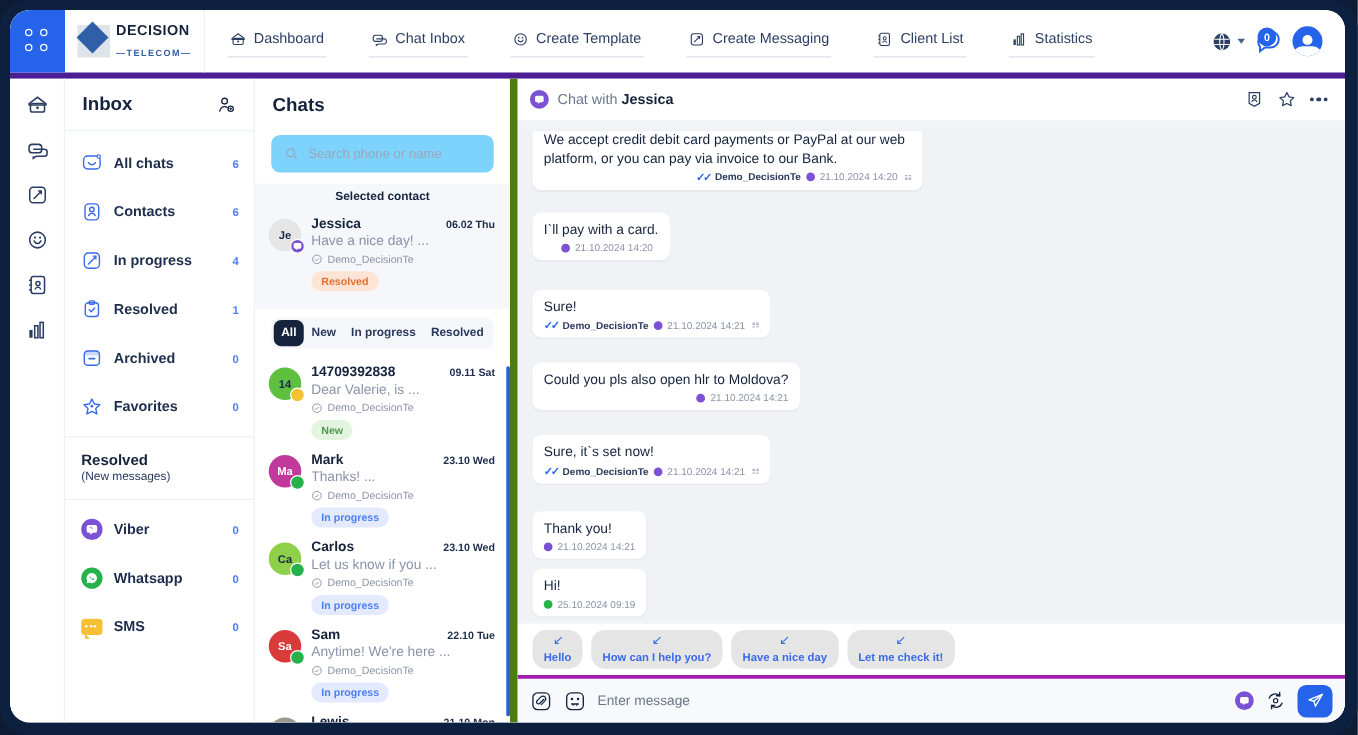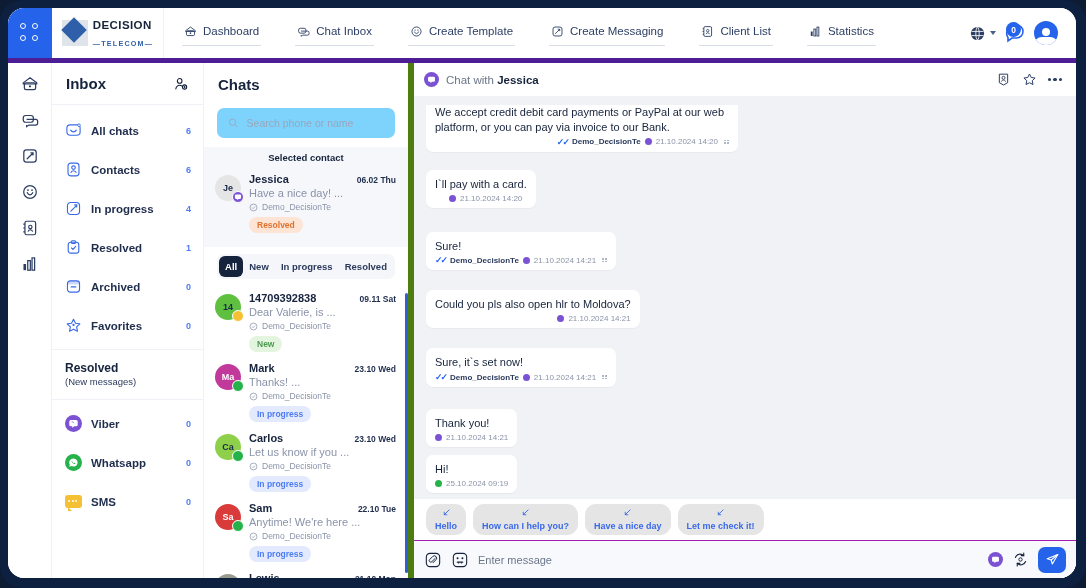--- a/index.html
+++ b/index.html
@@ -260,21 +260,21 @@
 
   .quick { display: flex; align-items: center; gap: 7px; padding: 5px 12px; background: #fff; border-top: 1px solid #eef1f6; }
   .qchip {
     display: flex; align-items: center; gap: 4px;
     background: #e5e5e5; color: #3a6ae8;
     font-size: 9px; font-weight: 600;
     border-radius: 11px; padding: 4px 9px; cursor: pointer; white-space: nowrap; flex-direction: column;
   }
   .composer {
     height: 38px; flex: 0 0 38px;
-    background: #f7f9fc; border-top: 1px solid #a21caf;
+    background: #f7f9fc; border-top: 3px solid #a21caf;
     display: flex; align-items: center; gap: 9px; padding: 0 10px;
   }
   .composer .ph { flex: 1 1 auto; font-size: 11px; color: #6b7689; }
   .send-btn {
     width: 28px; height: 26px; border-radius: 7px; background: #2563eb;
     display: flex; align-items: center; justify-content: center; cursor: pointer;
   }
   .ic-btn { cursor: pointer; display: flex; align-items: center; }
 </style>
 </head>

